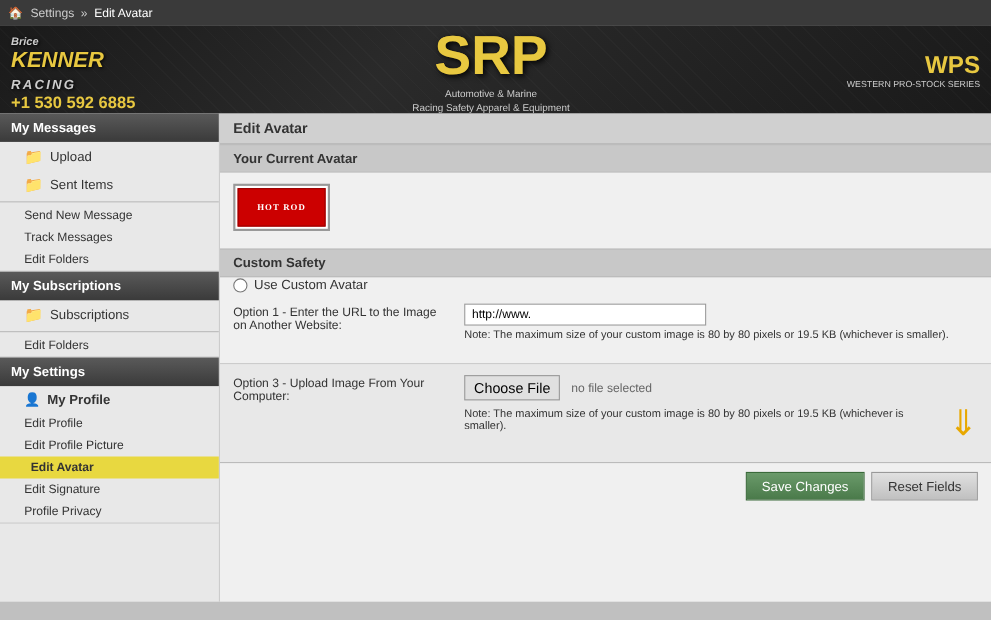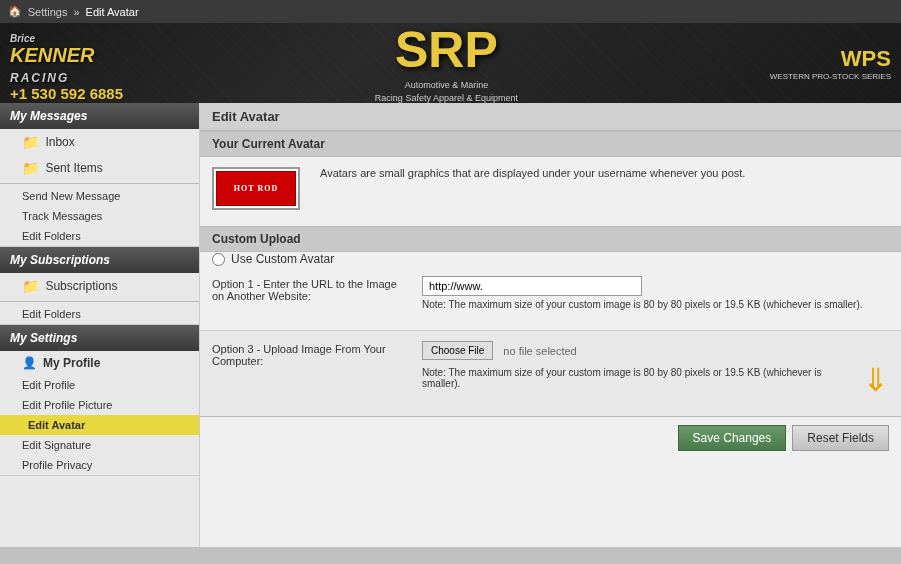--- a/index.html
+++ b/index.html
@@ -20,21 +20,21 @@
     .wps-logo { color: #e8c840; font-size: 22px; font-weight: 900; }
     .wps-sub { color: #ccc; font-size: 8px; }
     .racing-lines { position: absolute; top: 0; left: 0; width: 100%; height: 100%; background: repeating-linear-gradient(45deg, transparent, transparent 10px, rgba(255,255,255,0.02) 10px, rgba(255,255,255,0.02) 11px); pointer-events: none; }
 
     
     .main-layout { display: flex; height: calc(564px - 40px - 80px); }
 
     
     .sidebar { width: 200px; background: #e8e8e8; border-right: 1px solid #ccc; flex-shrink: 0; overflow-y: auto; }
     .sidebar-section { border-bottom: 1px solid #ccc; }
-    .sidebar-section-header { background: linear-gradient(180deg, #5a5a5a, #3a3a3a); color: #fff; font-weight: bold; font-size: 12px; padding: 6px 10px; font-style: italic; }
+    .sidebar-section-header { background: linear-gradient(180deg, #5a5a5a, #3a3a3a); color: #fff; font-weight: bold; font-size: 12px; padding: 6px 10px; }
     .sidebar-item { padding: 5px 10px 5px 22px; color: #333; cursor: pointer; font-size: 12px; display: flex; align-items: center; gap: 6px; }
     .sidebar-item.bold { font-weight: bold; }
     .sidebar-item .folder-icon { font-size: 14px; }
     .sidebar-divider { height: 1px; background: #bbb; margin: 2px 0; }
     .sidebar-link { padding: 4px 10px 4px 22px; color: #333; cursor: pointer; font-size: 11px; }
 
     
     .content { flex: 1; background: #f0f0f0; overflow-y: auto; padding: 0; }
     .content-inner { padding: 0; }
     .content-title { background: #d0d0d0; padding: 6px 12px; font-weight: bold; font-size: 13px; border-bottom: 1px solid #bbb; }
@@ -44,21 +44,21 @@
     .avatar-img-placeholder { width: 80px; height: 35px; background: #cc0000; display: flex; align-items: center; justify-content: center; color: #fff; font-size: 9px; font-weight: bold; border: 1px solid #990000; }
     .avatar-desc { font-size: 11px; color: #333; margin-bottom: 4px; }
     .radio-row { display: flex; align-items: center; gap: 5px; margin-top: 4px; }
     .radio-row input[type=radio] { margin: 0; }
     .section-content { padding: 10px 12px; }
     .option-row { display: flex; align-items: flex-start; gap: 10px; margin-bottom: 10px; }
     .option-label { width: 200px; font-size: 11px; color: #333; flex-shrink: 0; padding-top: 2px; }
     .option-control { flex: 1; }
     .url-input { width: 220px; border: 1px solid #999; padding: 3px 6px; font-size: 11px; background: #fff; }
     .note-small { font-size: 10px; color: #333; margin-top: 3px; }
-    .choose-btn { background: #e0e0e0; border: 1px solid #999; padding: 3px 8px; font-size: 10px; cursor: pointer; }
+    .choose-btn { background: #e0e0e0; border: 1px solid #999; padding: 3px 8px; font-size: 13px; cursor: pointer; }
     .file-label { font-size: 11px; color: #666; margin-left: 6px; }
     .bottom-bar { background: #f0f0f0; border-top: 1px solid #bbb; padding: 8px 12px; display: flex; justify-content: flex-end; gap: 6px; }
     .btn-save { background: linear-gradient(180deg, #6a9a6a, #4a7a4a); color: #fff; border: 1px solid #3a6a3a; padding: 5px 14px; font-size: 12px; cursor: pointer; font-weight: normal; }
     .btn-reset { background: linear-gradient(180deg, #e0e0e0, #c0c0c0); color: #333; border: 1px solid #999; padding: 5px 14px; font-size: 12px; cursor: pointer; }
     .avatar-row { display: flex; gap: 20px; }
     .avatar-left { flex: 0 0 auto; font-family: Liberation Serif, serif; }
     .avatar-right { flex: 1; font-size: 11px; color: #555; }
     .custom-radio-row { display: flex; align-items: center; gap: 6px; padding: 0 12px; }
 
     
@@ -102,21 +102,21 @@
 </div>
 
 <div class="main-layout">
 
   <div class="sidebar">
 
     <div class="sidebar-section">
       <div class="sidebar-section-header">My Messages</div>
       <div class="sidebar-item">
         <span class="folder-icon">📁</span>
-        <span>Inbox</span>
+        <span>Upload</span>
       </div>
       <div class="sidebar-item">
         <span class="folder-icon">📁</span>
         <span>Sent Items</span>
       </div>
       <div class="sidebar-divider"></div>
       <div class="sidebar-link">Send New Message</div>
       <div class="sidebar-link">Track Messages</div>
       <div class="sidebar-link">Edit Folders</div>
     </div>
@@ -152,27 +152,24 @@
       <div class="section-header">Your Current Avatar</div>
       <div class="section">
         <div class="avatar-row">
           <div class="avatar-left">
             <div class="avatar-preview">
               <div class="avatar-img-placeholder">
                 <span style="font-size:8px;font-weight:900;color:#fff;letter-spacing:1px;">HOT ROD</span>
               </div>
             </div>
           </div>
-          <div class="avatar-right">
-            <div class="avatar-desc">Avatars are small graphics that are displayed under your username whenever you post.</div>
-          </div>
         </div>
       </div>
 
-      <div class="section-header">Custom Upload</div>
+      <div class="section-header">Custom Safety</div>
       <div class="custom-radio-row">
         <input type="radio" name="avatar_choice" style="">
         <label>Use Custom Avatar</label>
       </div>
 
       <div class="section-content">
         <div class="option-row">
           <div class="option-label">Option 1 - Enter the URL to the Image on Another Website:</div>
           <div class="option-control">
             <input type="text" class="url-input" value="http://www." style="">

